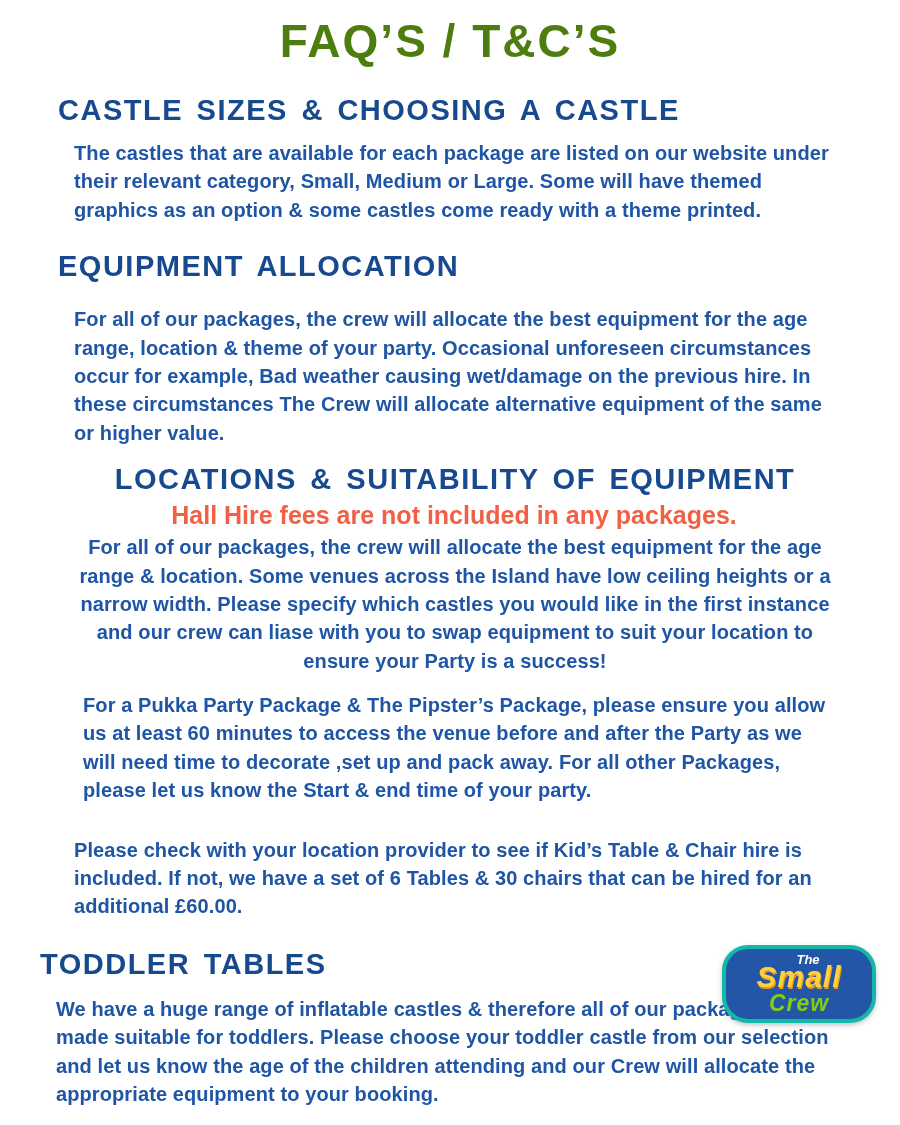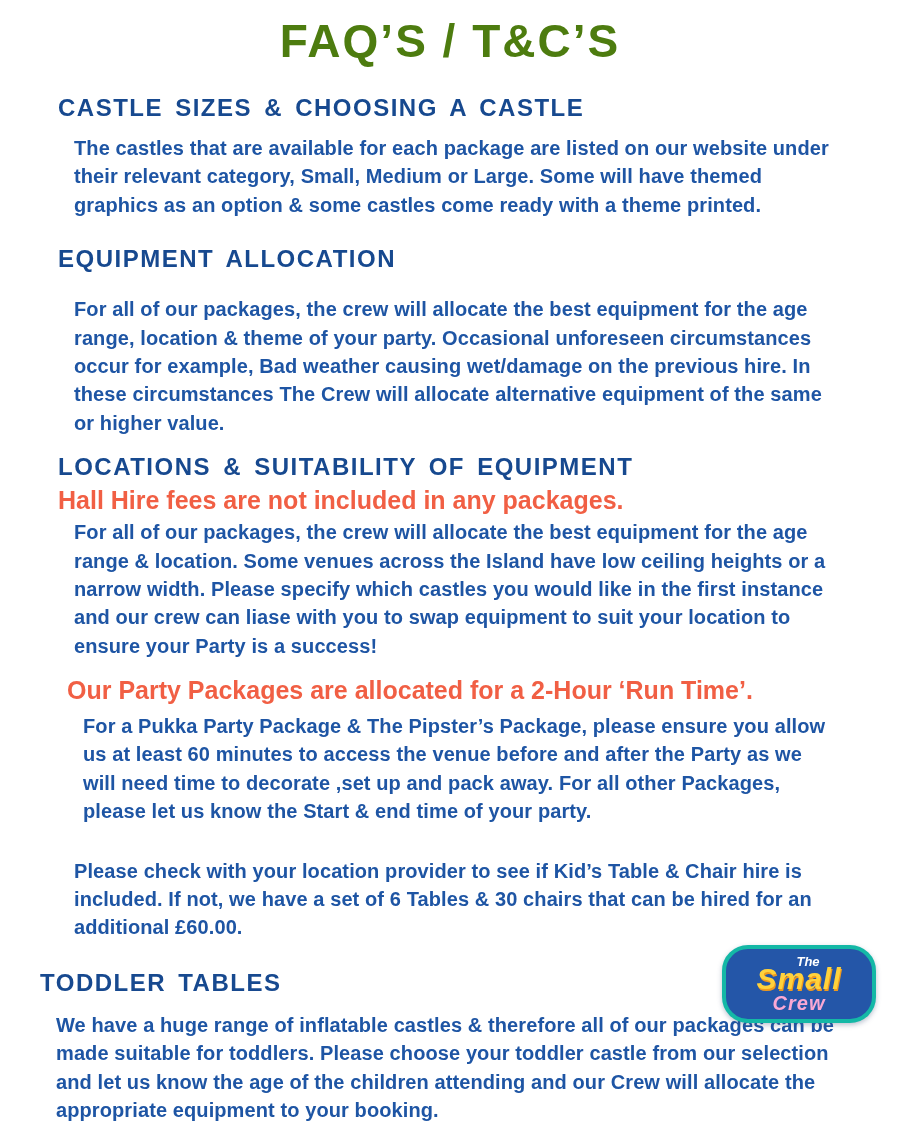--- a/index.html
+++ b/index.html
@@ -27,21 +27,21 @@
     font-weight: 800;
     letter-spacing: 2px;
     color: #4d7c0f;
   }
   .sec {
     margin-left: 58px;
     margin-right: 48px;
   }
   .sec h2 {
     margin: 0;
-    font-size: 24px;
+    font-size: 29px;
     font-weight: 800;
     letter-spacing: 1.5px;
     color: #17498f;
     word-spacing: 4px;
   }
   .sec p.body-text {
     margin: 16px;
     max-width: 792px;
     font-size: 20px;
     font-weight: 700;
@@ -54,21 +54,21 @@
     max-width: 792px;
     font-size: 25px;
     font-weight: 800;
     color: #f15f44;
   }
   
   .sec-castle   { margin-top: 26px; }
   .sec-castle p.body-text { margin-top: 12px; }
   .sec-equipment { margin-top: 26px; }
   .sec-equipment p.body-text { margin-top: 22px; }
-  .sec-locations { margin-top: 8px; }
+  .sec-locations { margin-top: 8px; text-align: center; }
   .sec-locations p.highlight { margin-top: 5px; }
   .sec-locations p.body-text { margin-top: 3px; }
   .sec-timing { margin-top: 3px; margin-left: 67px; }
   .sec-timing p.highlight { margin-top: 13px; }
   .sec-timing p.body-text { margin-top: 7px; }
   .sec-children { margin-top: 31px; }
   .sec-children p.body-text { margin-top: 19px; }
   .sec-toddler { margin-top: 27px; margin-left: 40px; }
   .sec-toddler p.body-text { margin-top: 14px; max-width: 780px; }
 
@@ -100,24 +100,24 @@
   .logo-party {
     font-size: 30px;
     font-weight: 800;
     font-style: italic;
     color: #ffd23c;
     line-height: 0.95;
     text-shadow: 1px 2px 0 #f09a1e;
     letter-spacing: 1px;
   }
   .logo-crew {
-    font-size: 20px;
+    font-size: 23px;
     font-weight: 800;
     font-style: italic;
-    color: #f9a8d4;
+    color: #84cc16;
     line-height: 1;
     letter-spacing: 1px;
   }
 </style>
 </head>
 <body>
 
 <div class="page">
 
   <h1 class="doc-title">FAQ’S / T&amp;C’S</h1>
@@ -132,21 +132,20 @@
     <p class="body-text">For all of our packages, the crew will allocate the best equipment for the age range, location &amp; theme of your party.  Occasional unforeseen circumstances occur for example, Bad weather causing wet/damage on the previous hire. In these circumstances The Crew will allocate alternative equipment of the same or higher value.</p>
   </section>
 
   <section class="sec sec-locations">
     <h2>LOCATIONS &amp; SUITABILITY OF EQUIPMENT</h2>
     <p class="highlight">Hall Hire fees are not included in any packages.</p>
     <p class="body-text">For all of our packages, the crew will allocate the best equipment for the age range &amp; location. Some venues across the Island have low ceiling heights or a narrow width. Please specify which castles you would like in the first instance and our crew can liase with you to swap equipment to suit your location to ensure your Party is a success!</p>
   </section>
 
   <section class="sec sec-timing">
-    <p class="highlight">Our Party Packages are allocated for a 2-Hour ‘Run Time’.</p>
     <p class="body-text">For a Pukka Party Package &amp; The Pipster’s Package, please ensure you allow us at least 60 minutes to access the venue before and after the Party as we will need time to decorate ,set up and pack away. For all other Packages, please let us know the Start &amp; end time of your party.</p>
   </section>
 
   <section class="sec sec-children">
     <p class="body-text">Please check with your location provider to see if Kid’s Table &amp; Chair hire is included. If not, we have a set of 6 Tables &amp; 30 chairs that can be hired for an additional £60.00.</p>
   </section>
 
   <section class="sec sec-toddler">
     <h2>TODDLER TABLES</h2>
     <p class="body-text">We have a huge range of inflatable castles &amp; therefore all of our packages can be made suitable for toddlers.  Please choose your toddler castle from our selection and let us know the age of the children attending and our Crew will allocate the appropriate equipment to your booking.</p>

